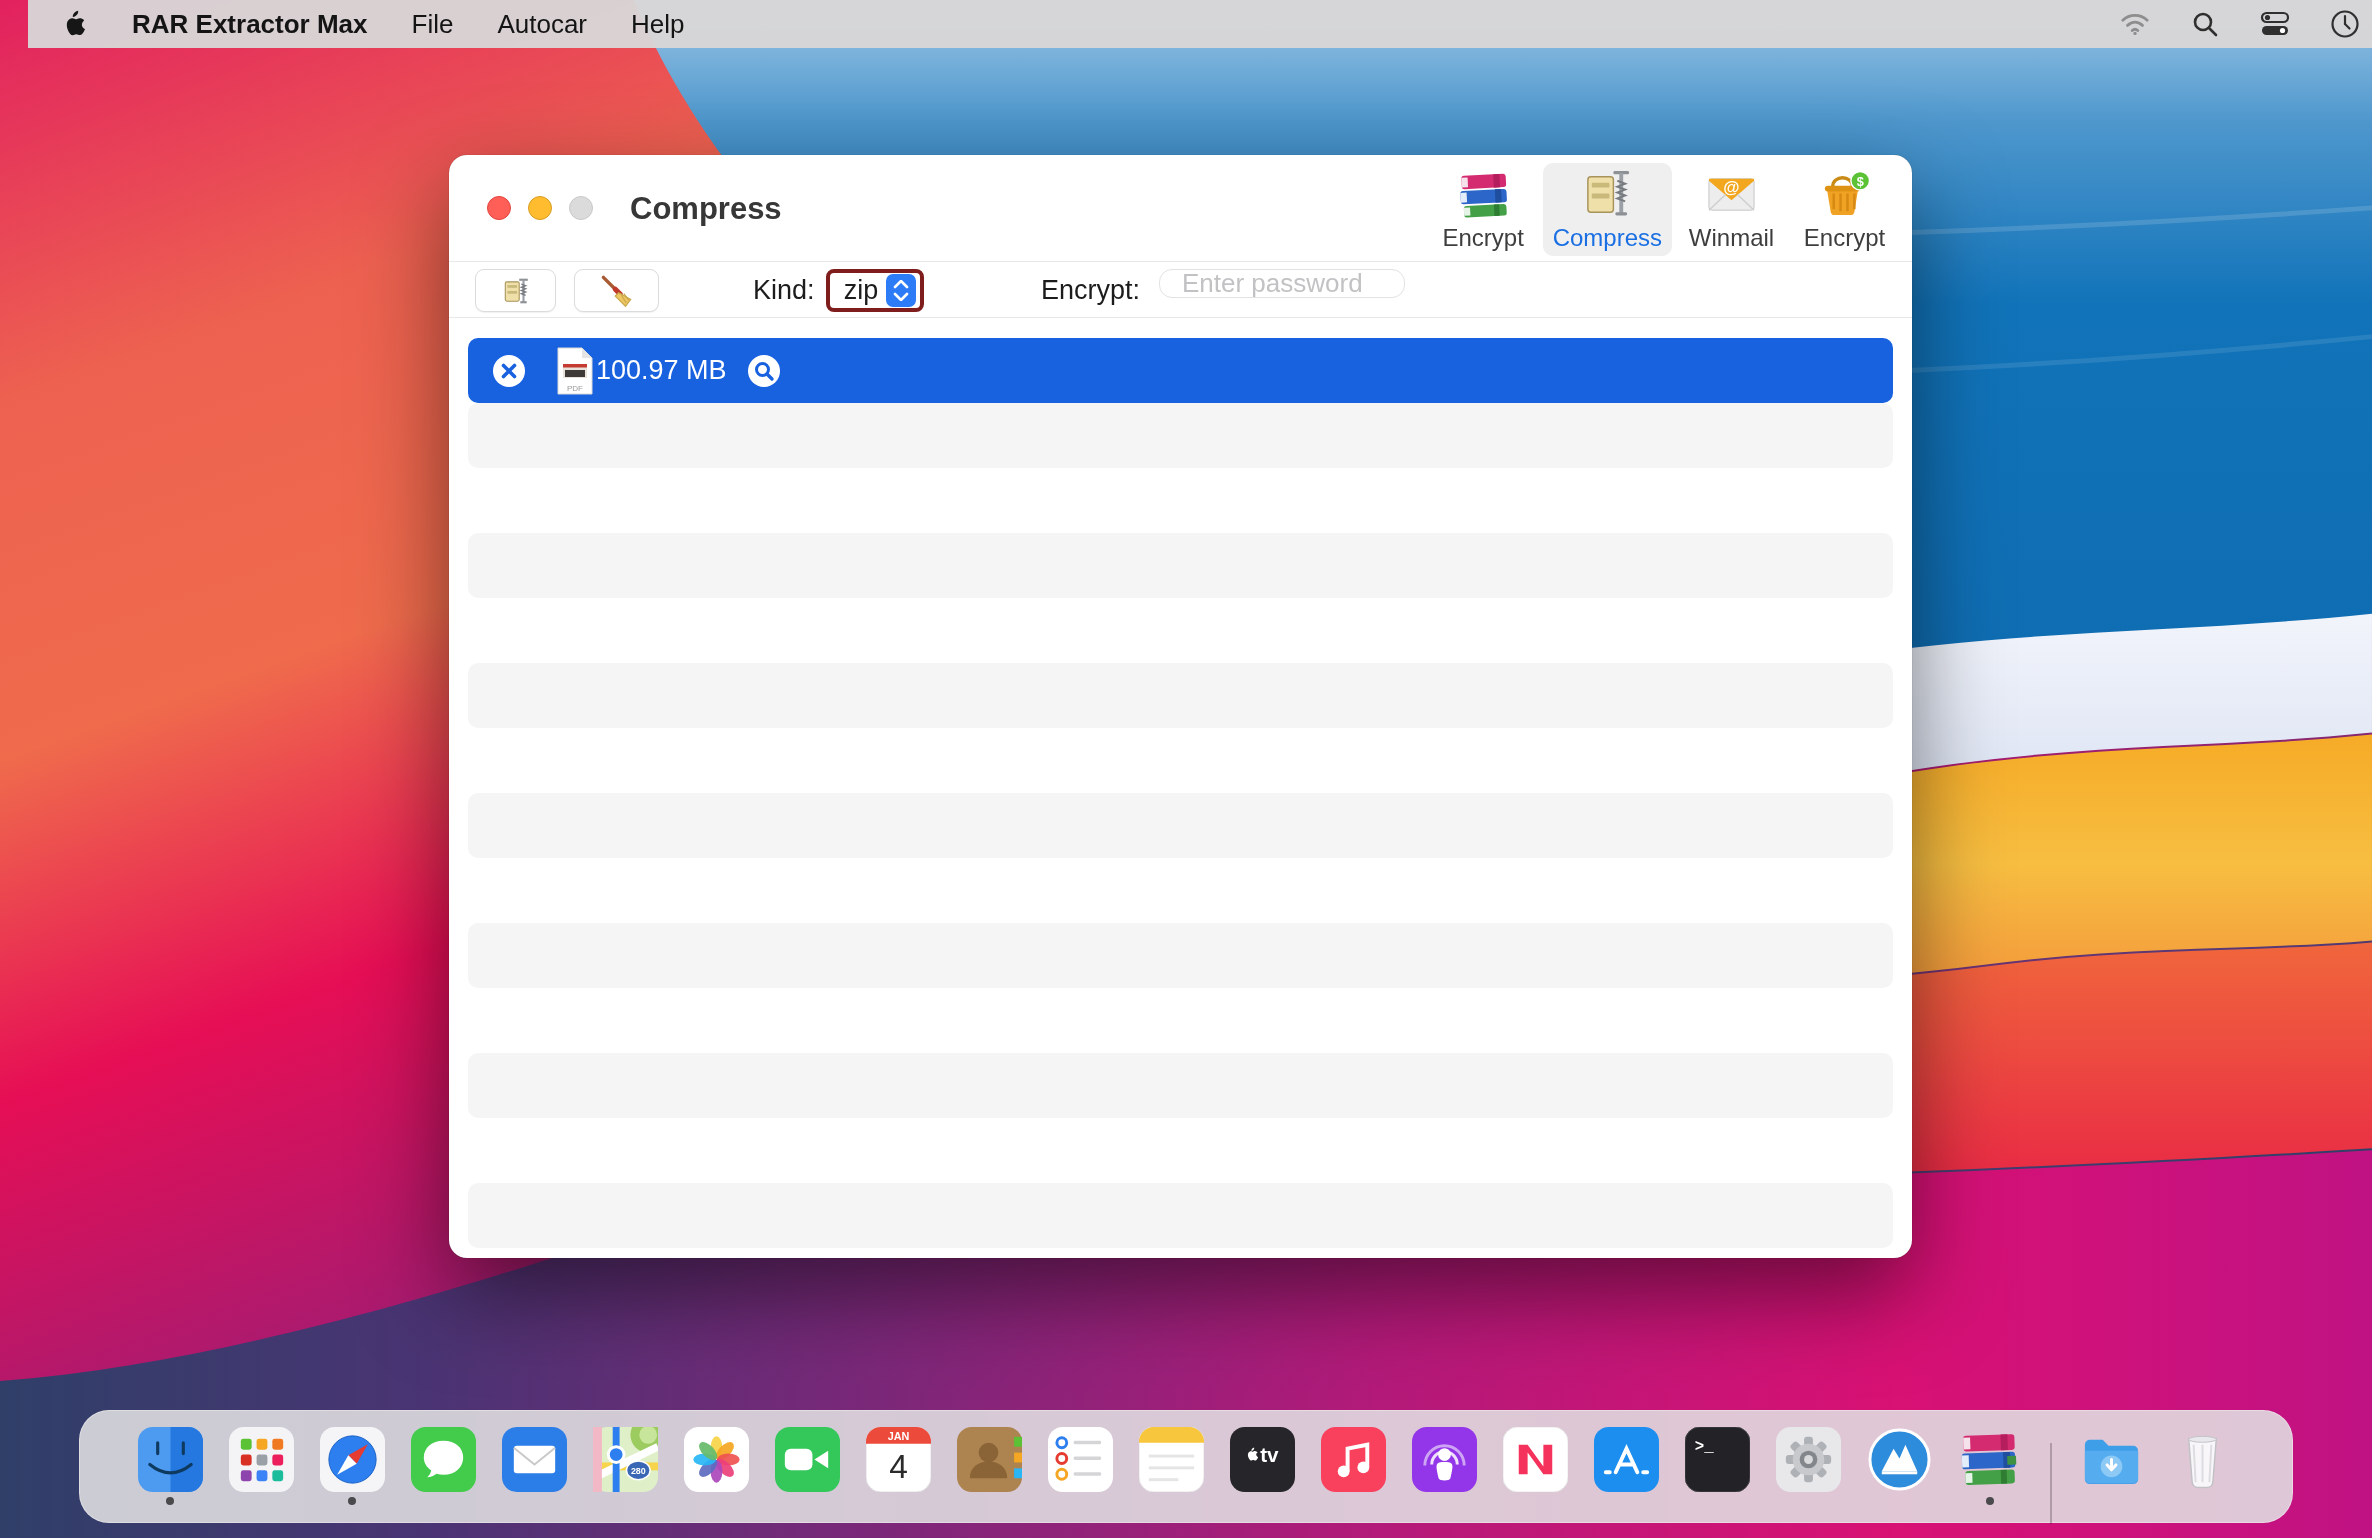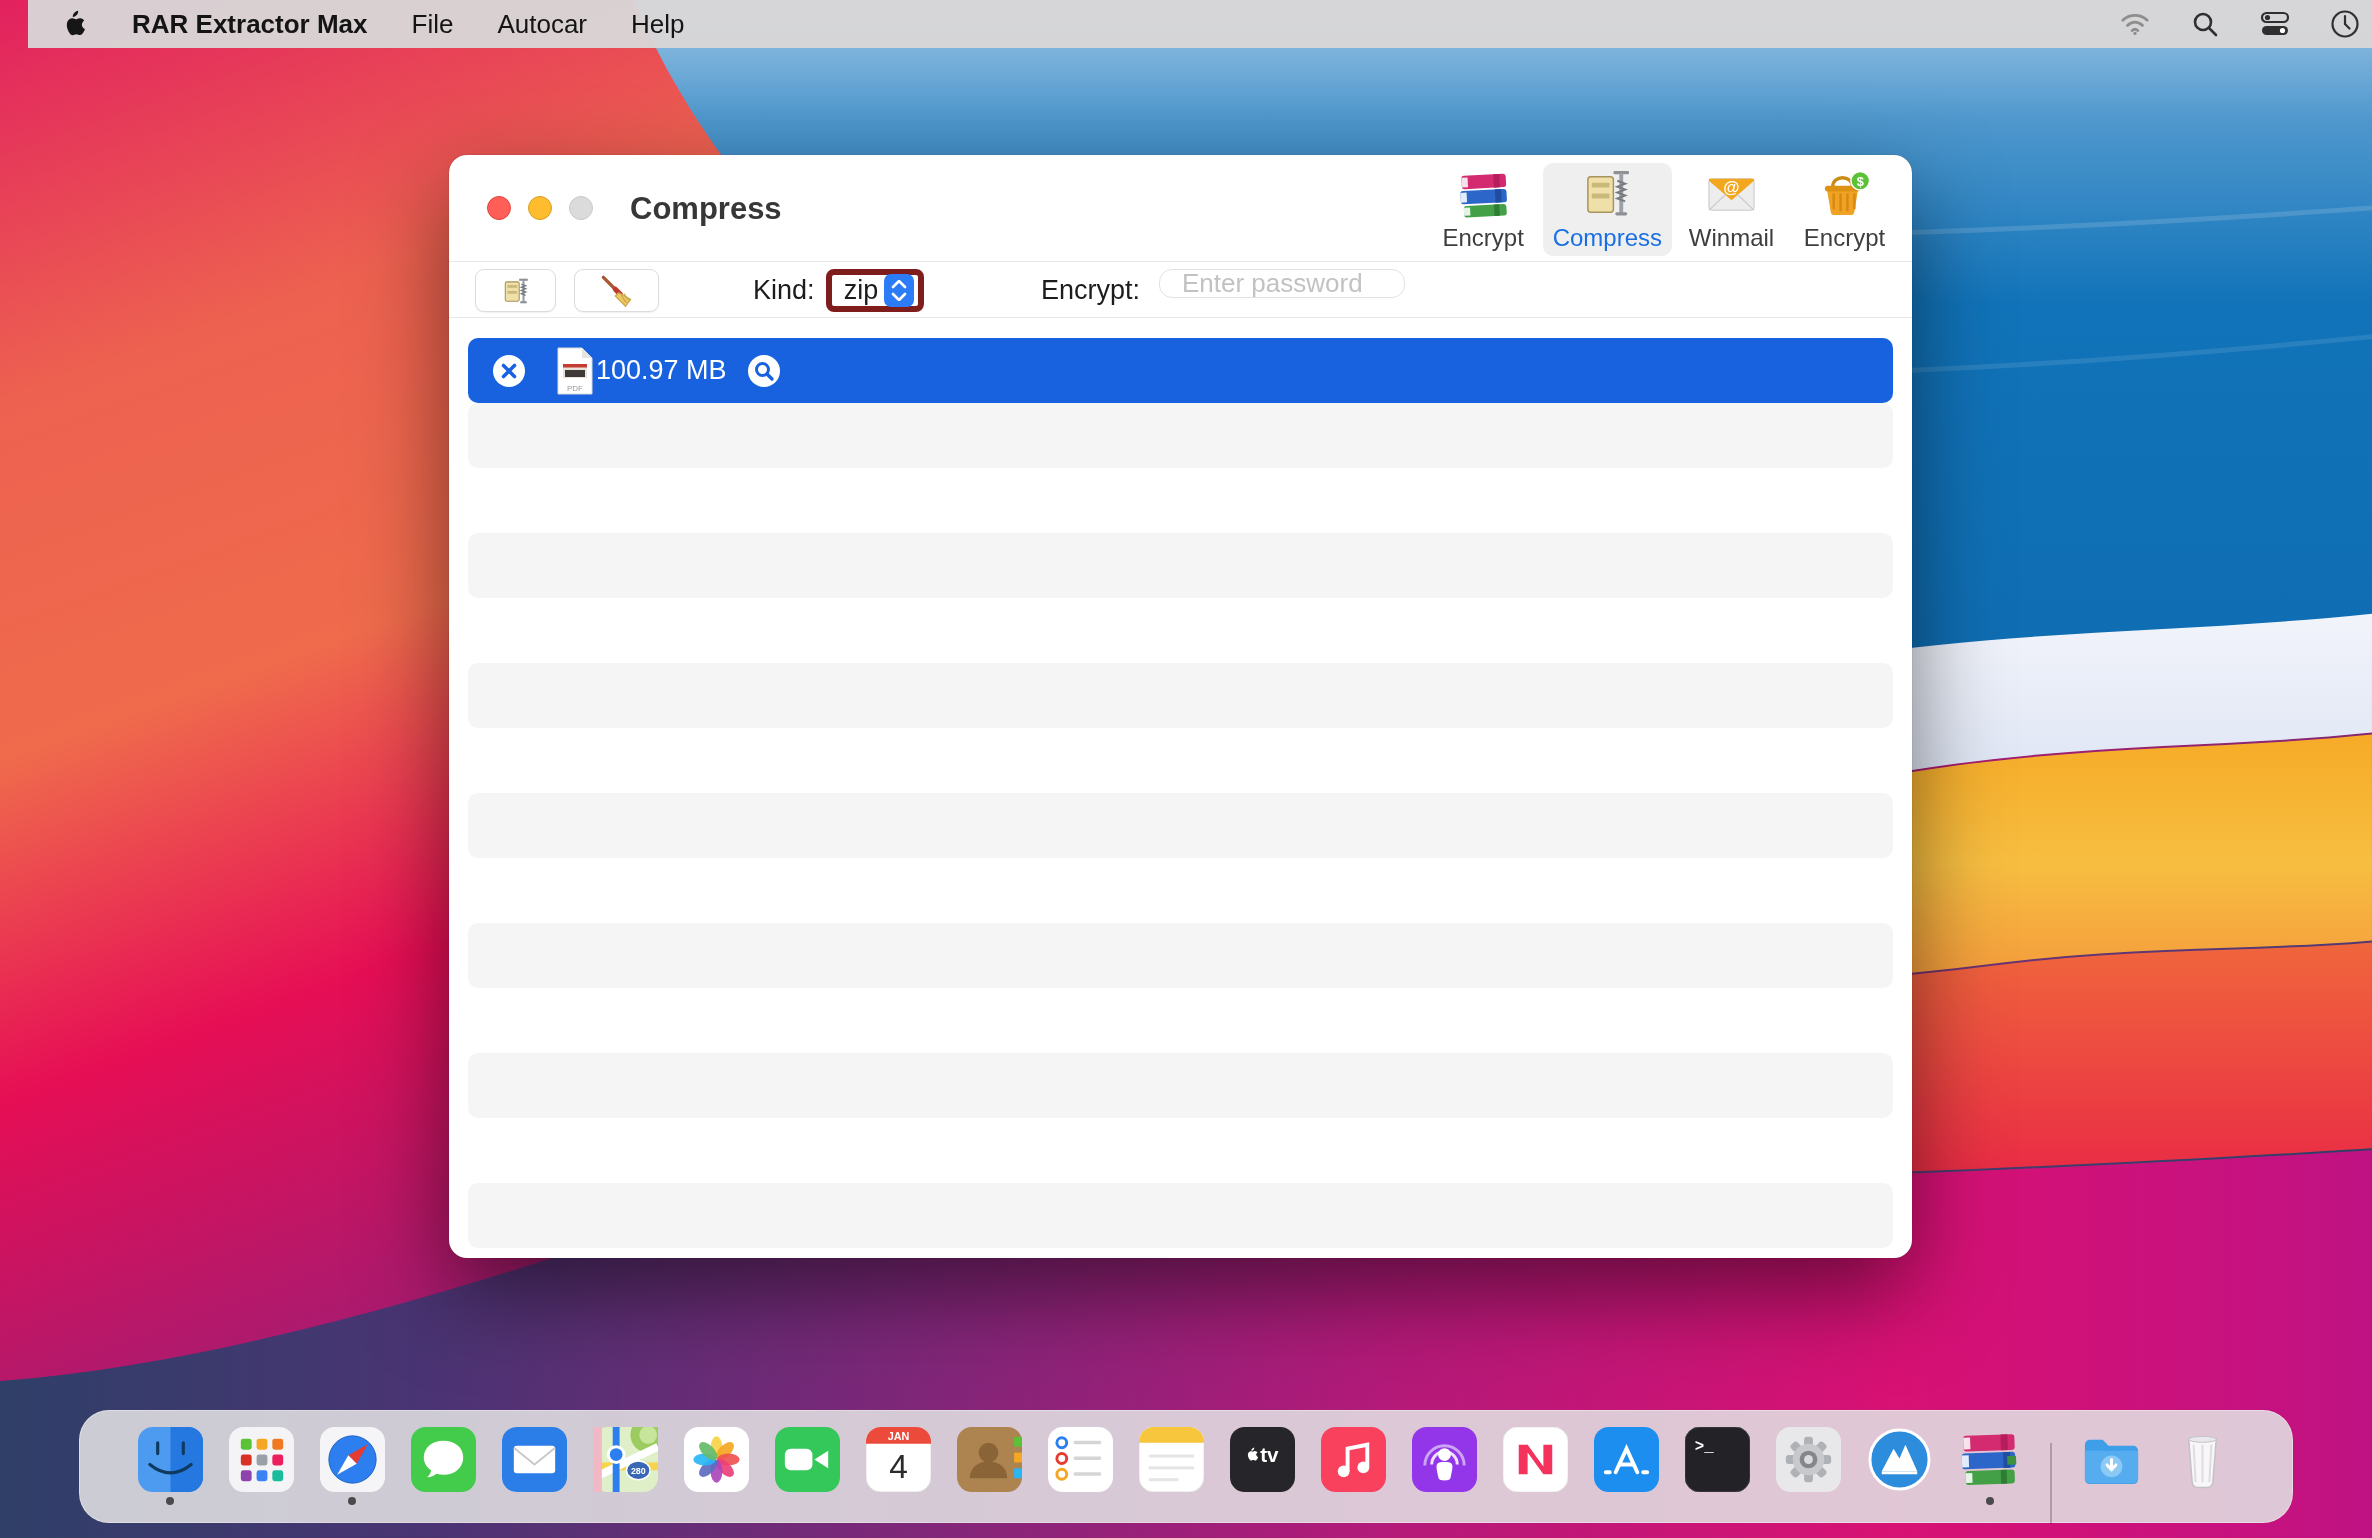--- a/index.html
+++ b/index.html
@@ -40,21 +40,21 @@
 
   
   .optionsbar { position:absolute; left:0; top:107px; right:0; height:56px; border-bottom:1px solid #E9E7E8; }
   .opt-btn { position:absolute; top:7px; height:43px; background:#fff; border:1px solid #DCDCDE;
     border-radius:9px; box-shadow:0 1px 1px rgba(0,0,0,0.06); display:flex; align-items:center; justify-content:center; }
   .opt-btn1 { left:26px; width:81px; }
   .opt-btn2 { left:125px; width:85px; }
   .opt-label { position:absolute; top:0; height:56px; display:flex; align-items:center; font-size:27px; color:#1c1c1c; }
   .kind-label { left:304px; }
   .enc-label { left:592px; }
-  .kind-select { position:absolute; left:377px; top:7px; width:98px; height:43px; border:6px solid #7f1d1d;
+  .kind-select { position:absolute; left:377px; top:7px; width:98px; height:43px; border:4px solid #7f1d1d;
     border-radius:8px; background:#fff; display:flex; align-items:center; font-size:27px; color:#1c1c1c; }
   .kind-value { flex:1; text-align:center; padding-left:6px; }
   .stepper { width:30px; height:33px; margin-right:4px; border-radius:7px; background:#2D7CF7;
     display:flex; flex-direction:column; align-items:center; justify-content:center; gap:3px; }
   .pw-input { position:absolute; left:710px; top:7px; width:246px; height:29px; border:1px solid #E2E2E4;
     border-radius:13px; font-size:26px; padding:0 22px; color:#333; outline:none;
     font-family:"Liberation Sans", sans-serif; }
   .pw-input::placeholder { color:#C2C2C4; }
 
   

